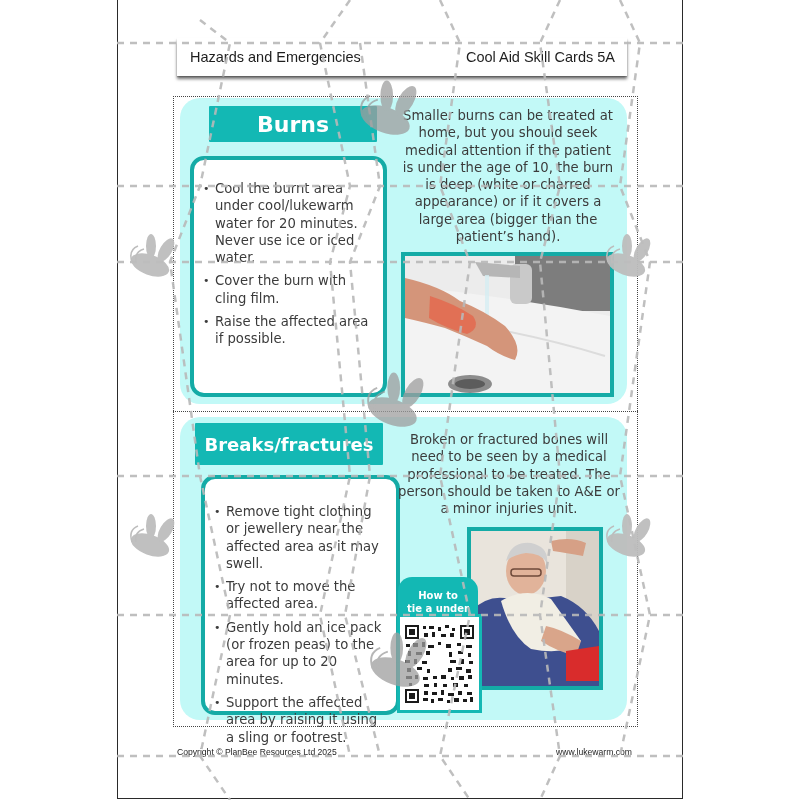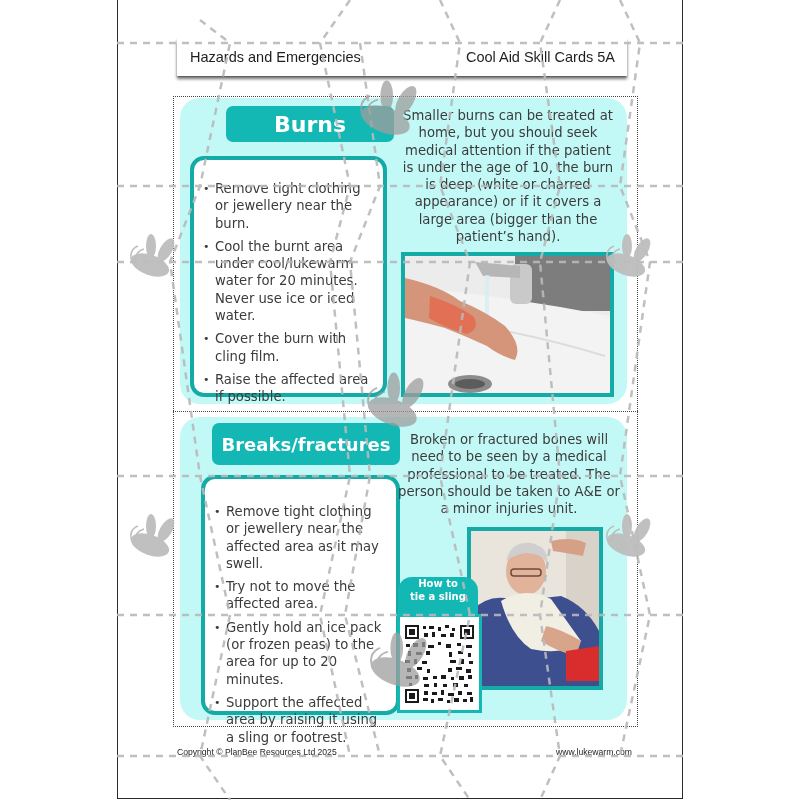--- a/index.html
+++ b/index.html
@@ -31,22 +31,22 @@
     border-top: 1.5px dotted #444; z-index: 3;
   }
 
   .card {
     position: absolute; background: #c2f9f7; border-radius: 20px; z-index: 2;
   }
   .card.burns { left: 180px; top: 98px; width: 447px; height: 306px; }
   .card.breaks { left: 180px; top: 417px; width: 447px; height: 303px; }
 
   .title-badge {
-    position: absolute; background: #13b8b4; color: #fff; border-radius: 7px;
-    display: flex; align-items: center; justify-content: center; font-weight: bold; margin-left: 17px;
+    position: absolute; background: #13b8b4; color: #fff; border-radius: 1px;
+    display: flex; align-items: center; justify-content: center; font-weight: bold;
   }
   .burns .title-badge { left: 29px; top: 8px; width: 168px; height: 36px; font-size: 22px; }
   .breaks .title-badge { left: 15px; top: 6px; width: 188px; height: 42px; font-size: 18px; }
 
   .bullet-box {
     position: absolute; background: #fff; border: 4px solid #14aba6; border-radius: 14px;
   }
   .burns .bullet-box { left: 10px; top: 58px; width: 197px; height: 241px; padding: 20px 10px 0 8px; }
   .breaks .bullet-box { left: 21px; top: 58px; width: 199px; height: 240px; padding: 24px 8px 0 8px; }
 
@@ -62,21 +62,21 @@
   .burns .info { left: 218px; top: 9px; width: 220px; }
   .breaks .info { left: 218px; top: 14px; width: 222px; }
 
   .photo-frame { position: absolute; border: 4px solid #14aba6; overflow: hidden; }
   .burns .photo-frame { left: 221px; top: 154px; width: 213px; height: 145px; background: #e6e6e6; }
   .breaks .photo-frame { left: 287px; top: 110px; width: 136px; height: 163px; background: #d9cfc3; }
 
   .qr-tab {
     position: absolute; left: 218px; top: 160px; width: 80px; height: 48px;
     background: #13b8b4; border-radius: 14px 14px 0 0; color: #fff; font-weight: bold;
-    font-size: 10px; line-height: 13px; text-align: center; padding-top: 0;
+    font-size: 10px; line-height: 13px; text-align: center; padding-top: 12px;
   }
   .qr-box {
     position: absolute; left: 217px; top: 197px; width: 85px; height: 99px;
     background: #fff; border: 3px solid #13b8b4;
   }
 
   .footer {
     position: absolute; top: 747px; font-family: "Liberation Sans", sans-serif; font-size: 8.6px; color: #222; z-index: 2;
   }
   .footer.left { left: 177px; }
@@ -93,21 +93,20 @@
   <span>Hazards and Emergencies</span>
   <span>Cool Aid Skill Cards 5A</span>
 </div>
 
 <div class="cutzone"></div>
 
 <div class="card burns">
   <div class="title-badge">Burns</div>
   <div class="bullet-box">
     <ul class="bullets">
-      <li>Remove tight clothing or jewellery near the burn.</li>
       <li>Cool the burnt area under cool/lukewarm water for 20 minutes. Never use ice or iced water.</li>
       <li>Cover the burn with cling film.</li>
       <li>Raise the affected area if possible.</li>
     </ul>
   </div>
   <div class="info">Smaller burns can be treated at home, but you should seek medical attention if the patient is under the age of 10, the burn is deep (white or charred appearance) or if it covers a large area (bigger than the patient’s hand).</div>
   <div class="photo-frame">
     <svg width="205" height="137" viewBox="0 0 205 137">
       <rect width="205" height="137" fill="#ececec"></rect>
       <rect x="110" y="0" width="95" height="55" fill="#7d7d7d"></rect>
@@ -146,21 +145,21 @@
       <path d="M35 30 Q40 10 60 12 Q78 16 76 32 Q70 22 55 22 Q42 24 35 30 Z" fill="#cfcfcf"></path>
       <rect x="40" y="38" width="30" height="7" rx="3" fill="none" stroke="#6e4a3a" stroke-width="1.5"></rect>
       <path d="M30 70 Q55 55 80 68 L110 110 Q95 125 60 118 Q40 105 30 70 Z" fill="#f1eee4"></path>
       <path d="M75 95 Q90 98 110 110 L105 125 Q85 120 70 110 Z" fill="#d9a58a"></path>
       <path d="M95 120 L128 115 L128 150 L95 150 Z" fill="#d92c2c"></path>
       <path d="M80 10 Q100 5 115 12 L112 25 Q95 22 82 20 Z" fill="#d6a086"></path>
     </svg>
   </div>
   <div class="qr-tab">
     <div>How to</div>
-    <div>tie a sling</div>
+    <div>tie a under</div>
   </div>
   <div class="qr-box">
     <svg width="79" height="93" viewBox="0 0 79 93">
       <rect width="79" height="93" fill="#fff"></rect>
       <g fill="#1a1a1a">
         <rect x="5" y="8" width="14" height="14"></rect>
           <rect x="7" y="10" width="10" height="10" fill="#fff"></rect>
           <rect x="9" y="12" width="6" height="6"></rect>
         <rect x="60" y="8" width="14" height="14"></rect>
           <rect x="62" y="10" width="10" height="10" fill="#fff"></rect>

